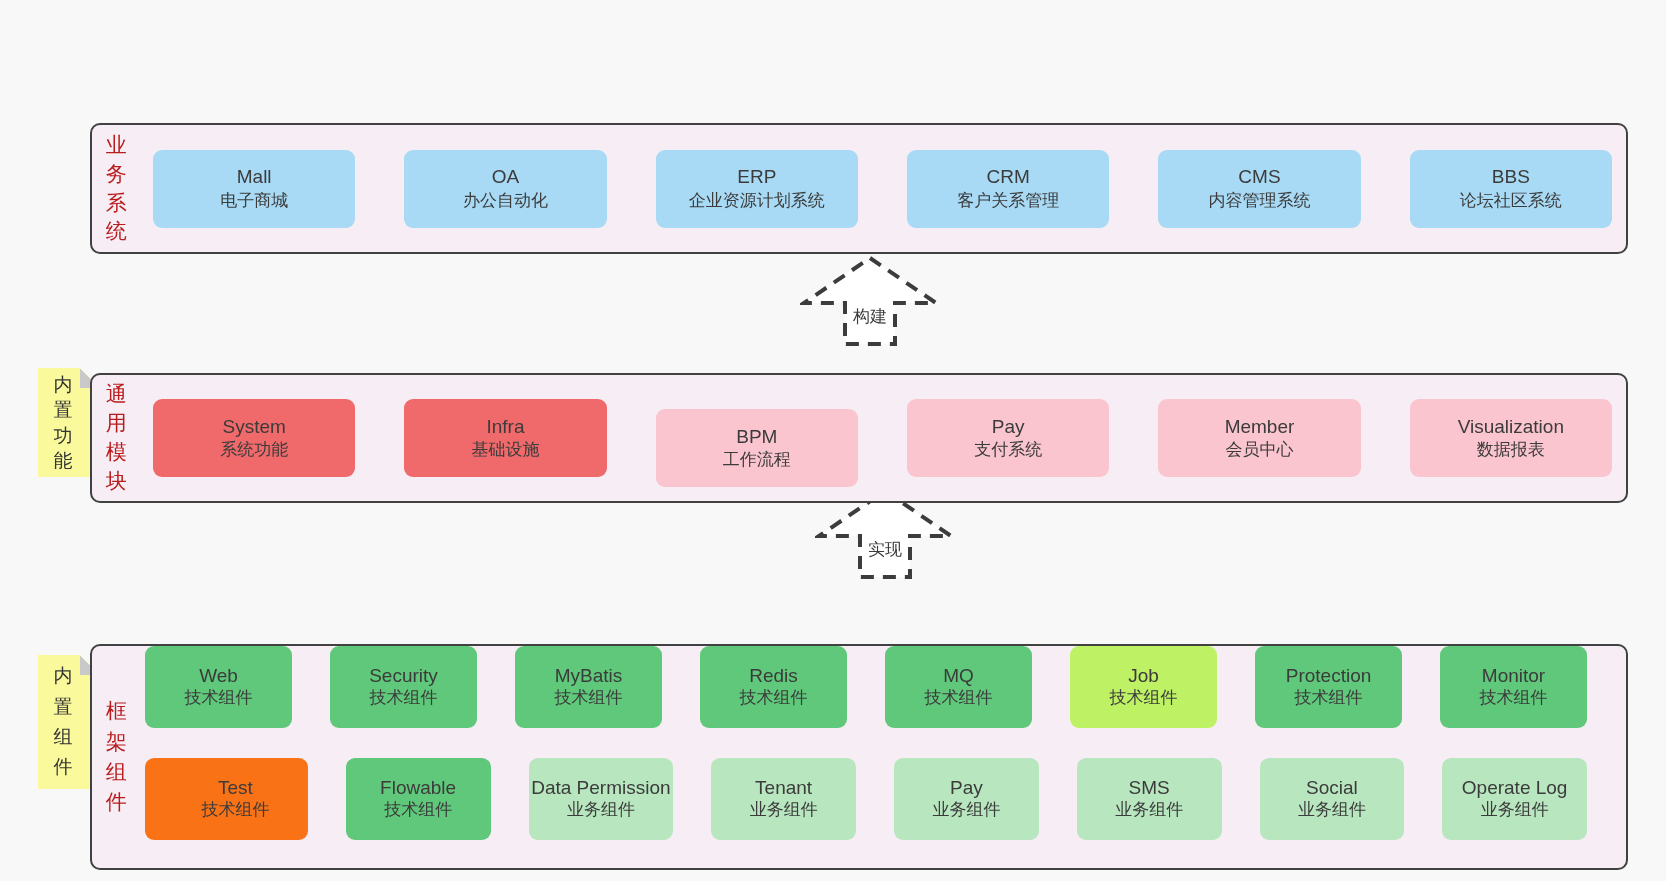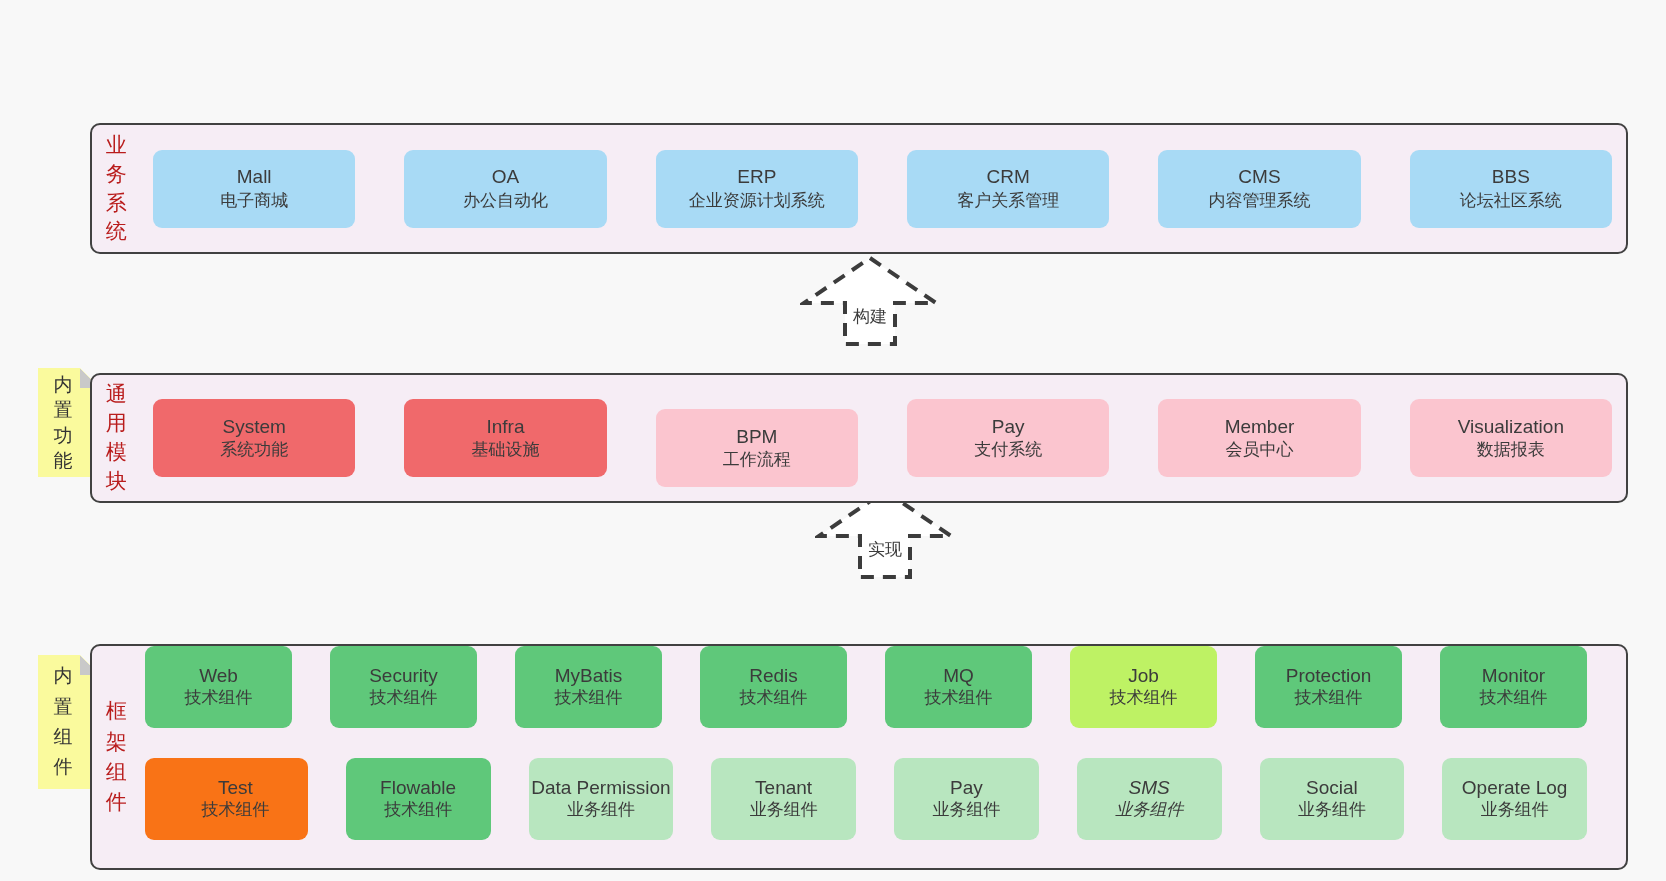--- a/index.html
+++ b/index.html
@@ -208,21 +208,21 @@
           <div class="bdesc">业务组件</div>
         </div>
         <div class="box" style="background: rgb(184, 230, 191);">
           <div class="bname">Tenant</div>
           <div class="bdesc">业务组件</div>
         </div>
         <div class="box" style="background: rgb(184, 230, 191);">
           <div class="bname">Pay</div>
           <div class="bdesc">业务组件</div>
         </div>
-        <div class="box" style="background: rgb(184, 230, 191); font-style: italic;">
+        <div class="box" style="background: rgb(184, 230, 191);">
           <div class="bname">SMS</div>
           <div class="bdesc">业务组件</div>
         </div>
         <div class="box" style="background: rgb(184, 230, 191);">
           <div class="bname">Social</div>
           <div class="bdesc">业务组件</div>
         </div>
         <div class="box" style="background: rgb(184, 230, 191);">
           <div class="bname">Operate Log</div>
           <div class="bdesc">业务组件</div>

